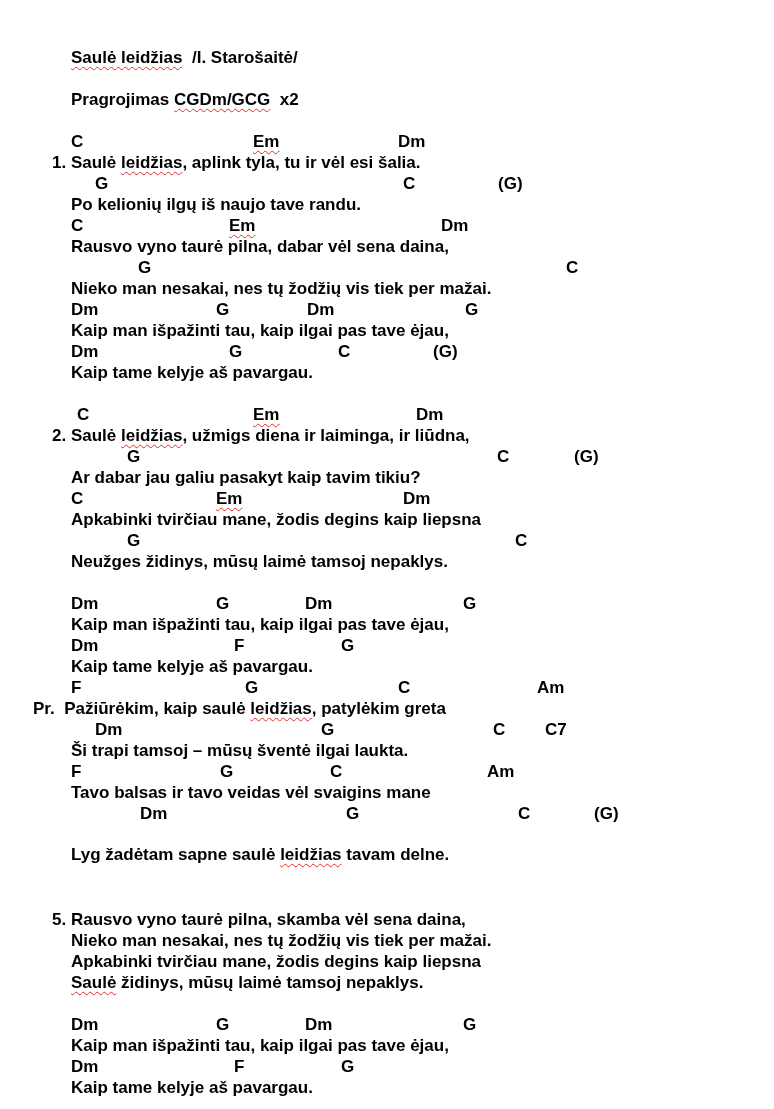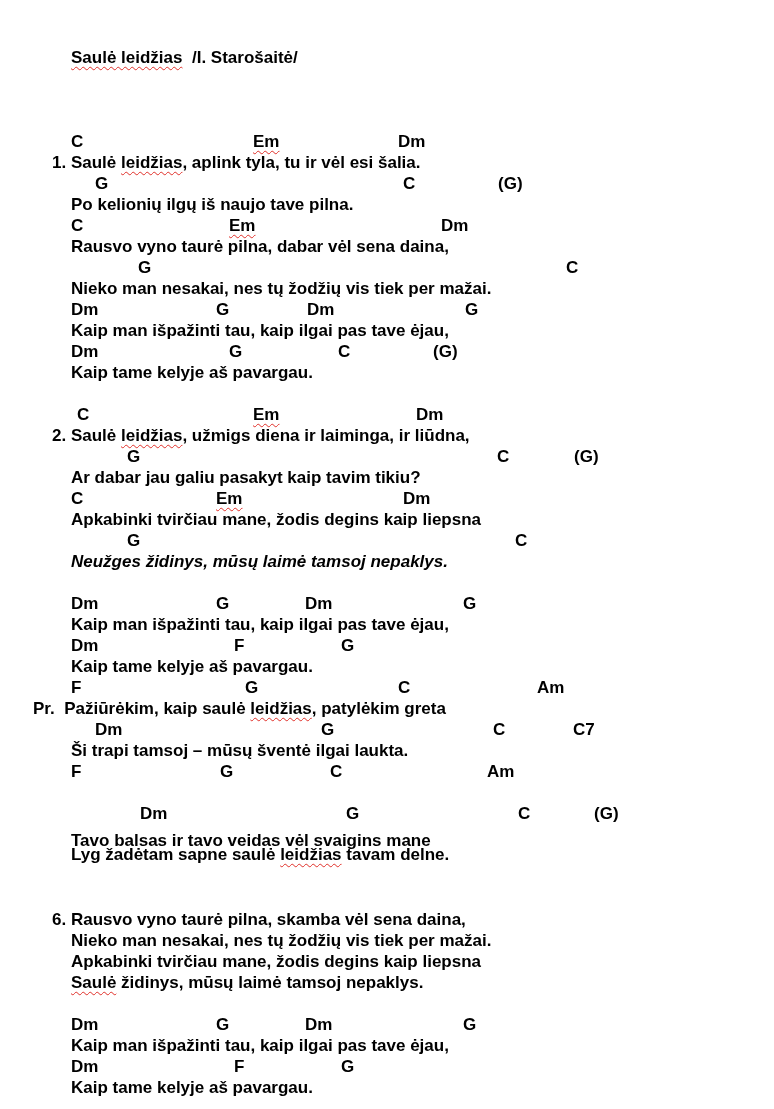--- a/index.html
+++ b/index.html
@@ -8,29 +8,30 @@
   #page { position:absolute; left:0; top:16px; width:678px; height:1109px; }
   .line { position:absolute; font-size:17px; line-height:20px; white-space:pre; height:20px; }
   .chord { position:absolute; font-size:17px; line-height:20px; white-space:pre; }
   .sp { text-decoration: underline wavy #e0302a; text-decoration-thickness:1px; text-underline-offset:3px; }
 </style>
 </head>
 <body>
 
 <div id="page">
   <div class="line" style="left:71px; top:32px;"><span class="sp">Saulė leidžias</span><span>  </span><span>/I. Starošaitė/</span></div>
+  <div class="line" style="left:71px; top:74px;"><span>Pragrojimas</span> <span class="sp">CGDm/GCG</span><span>  </span><span>x2</span></div>
   <div id="lines">
       <span class="chord" style="left: 71px; top: 116px;">C</span>
       <span class="chord sp" style="left: 253px; top: 116px;">Em</span>
       <span class="chord" style="left: 398px; top: 116px;">Dm</span>
       <div class="line" style="left: 52px; top: 137px;">1. Saulė <span class="sp">leidžias</span>, aplink tyla, tu ir vėl esi šalia.</div>
       <span class="chord" style="left: 95px; top: 158px;">G</span>
       <span class="chord" style="left: 403px; top: 158px;">C</span>
       <span class="chord" style="left: 498px; top: 158px;">(G)</span>
-      <div class="line" style="left: 71px; top: 179px;">Po kelionių ilgų iš naujo tave pilna.</div>
+      <div class="line" style="left: 71px; top: 179px;">Po kelionių ilgų iš naujo tave randu.</div>
       <span class="chord" style="left: 71px; top: 200px;">C</span>
       <span class="chord sp" style="left: 229px; top: 200px;">Em</span>
       <span class="chord" style="left: 441px; top: 200px;">Dm</span>
       <div class="line" style="left: 71px; top: 221px;">Rausvo vyno taurė pilna, dabar vėl sena daina,</div>
       <span class="chord" style="left: 138px; top: 242px;">G</span>
       <span class="chord" style="left: 566px; top: 242px;">C</span>
       <div class="line" style="left: 71px; top: 263px;">Nieko man nesakai, nes tų žodžių vis tiek per mažai.</div>
       <span class="chord" style="left: 71px; top: 284px;">Dm</span>
       <span class="chord" style="left: 216px; top: 284px;">G</span>
       <span class="chord" style="left: 307px; top: 284px;">Dm</span>
@@ -48,51 +49,51 @@
       <span class="chord" style="left: 127px; top: 431px;">G</span>
       <span class="chord" style="left: 497px; top: 431px;">C</span>
       <span class="chord" style="left: 574px; top: 431px;">(G)</span>
       <div class="line" style="left: 71px; top: 452px;">Ar dabar jau galiu pasakyt kaip tavim tikiu?</div>
       <span class="chord" style="left: 71px; top: 473px;">C</span>
       <span class="chord sp" style="left: 216px; top: 473px;">Em</span>
       <span class="chord" style="left: 403px; top: 473px;">Dm</span>
       <div class="line" style="left: 71px; top: 494px;">Apkabinki tvirčiau mane, žodis degins kaip liepsna</div>
       <span class="chord" style="left: 127px; top: 515px;">G</span>
       <span class="chord" style="left: 515px; top: 515px;">C</span>
-      <div class="line" style="left: 71px; top: 536px; font-style: italic;">Neužges židinys, mūsų laimė tamsoj nepaklys.</div>
+      <div class="line" style="left: 71px; top: 536px;">Neužges židinys, mūsų laimė tamsoj nepaklys.</div>
       <span class="chord" style="left: 71px; top: 578px;">Dm</span>
       <span class="chord" style="left: 216px; top: 578px;">G</span>
       <span class="chord" style="left: 305px; top: 578px;">Dm</span>
       <span class="chord" style="left: 463px; top: 578px;">G</span>
       <div class="line" style="left: 71px; top: 599px;">Kaip man išpažinti tau, kaip ilgai pas tave ėjau,</div>
       <span class="chord" style="left: 71px; top: 620px;">Dm</span>
       <span class="chord" style="left: 234px; top: 620px;">F</span>
       <span class="chord" style="left: 341px; top: 620px;">G</span>
       <div class="line" style="left: 71px; top: 641px;">Kaip tame kelyje aš pavargau.</div>
       <span class="chord" style="left: 71px; top: 662px;">F</span>
       <span class="chord" style="left: 245px; top: 662px;">G</span>
       <span class="chord" style="left: 398px; top: 662px;">C</span>
       <span class="chord" style="left: 537px; top: 662px;">Am</span>
       <div class="line" style="left: 33px; top: 683px;">Pr.  Pažiūrėkim, kaip saulė <span class="sp">leidžias</span>, patylėkim greta</div>
       <span class="chord" style="left: 95px; top: 704px;">Dm</span>
       <span class="chord" style="left: 321px; top: 704px;">G</span>
       <span class="chord" style="left: 493px; top: 704px;">C</span>
-      <span class="chord" style="left: 545px; top: 704px; margin-left: 28px;">C7</span>
+      <span class="chord" style="left: 545px; top: 704px;">C7</span>
       <div class="line" style="left: 71px; top: 725px;">Ši trapi tamsoj – mūsų šventė ilgai laukta.</div>
       <span class="chord" style="left: 71px; top: 746px;">F</span>
       <span class="chord" style="left: 220px; top: 746px;">G</span>
       <span class="chord" style="left: 330px; top: 746px;">C</span>
       <span class="chord" style="left: 487px; top: 746px;">Am</span>
-      <div class="line" style="left: 71px; top: 767px; margin-top: 48px;">Tavo balsas ir tavo veidas vėl svaigins mane</div>
+      <div class="line" style="left: 71px; top: 767px;">Tavo balsas ir tavo veidas vėl svaigins mane</div>
       <span class="chord" style="left: 140px; top: 788px;">Dm</span>
       <span class="chord" style="left: 346px; top: 788px;">G</span>
       <span class="chord" style="left: 518px; top: 788px;">C</span>
       <span class="chord" style="left: 594px; top: 788px;">(G)</span>
       <div class="line" style="left: 71px; top: 809px; margin-top: 20px;">Lyg žadėtam sapne saulė <span class="sp">leidžias</span> tavam delne.</div>
-      <div class="line" style="left: 52px; top: 894px;">6. Rausvo vyno taurė pilna, skamba vėl sena daina,</div>
+      <div class="line" style="left: 52px; top: 894px;">5. Rausvo vyno taurė pilna, skamba vėl sena daina,</div>
       <div class="line" style="left: 71px; top: 915px;">Nieko man nesakai, nes tų žodžių vis tiek per mažai.</div>
       <div class="line" style="left: 71px; top: 936px;">Apkabinki tvirčiau mane, žodis degins kaip liepsna</div>
       <div class="line" style="left: 71px; top: 957px;"><span class="sp">Saulė</span> židinys, mūsų laimė tamsoj nepaklys.</div>
       <span class="chord" style="left: 71px; top: 999px;">Dm</span>
       <span class="chord" style="left: 216px; top: 999px;">G</span>
       <span class="chord" style="left: 305px; top: 999px;">Dm</span>
       <span class="chord" style="left: 463px; top: 999px;">G</span>
       <div class="line" style="left: 71px; top: 1020px;">Kaip man išpažinti tau, kaip ilgai pas tave ėjau,</div>
       <span class="chord" style="left: 71px; top: 1041px;">Dm</span>
       <span class="chord" style="left: 234px; top: 1041px;">F</span>

